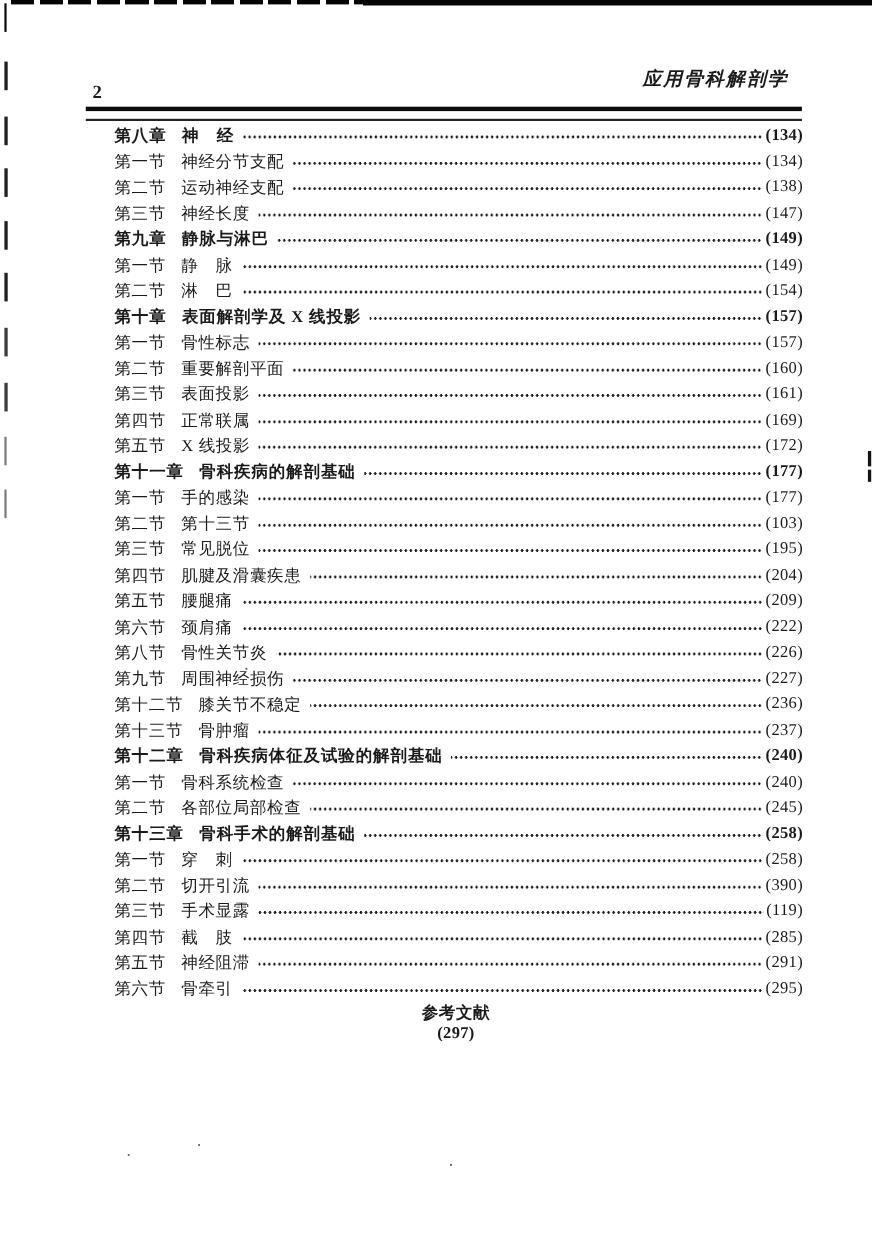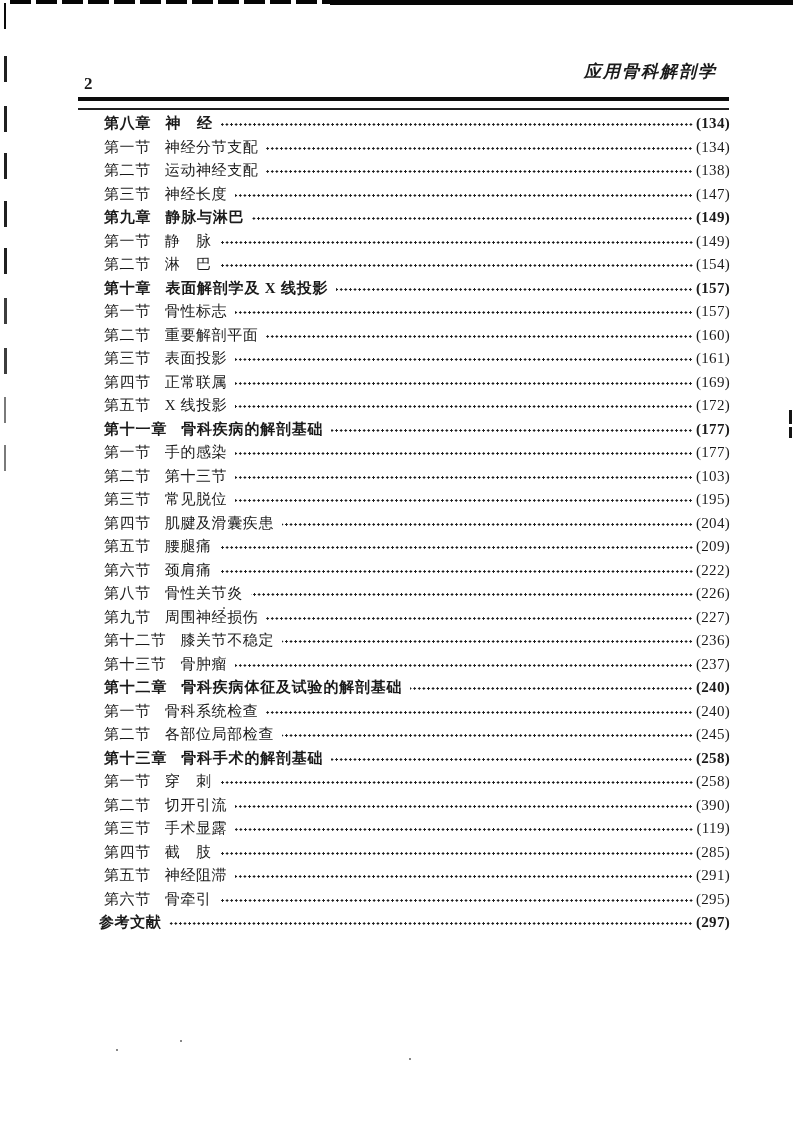--- a/index.html
+++ b/index.html
@@ -57,21 +57,21 @@
 
   
   .toc{
     position:absolute;top:112px;left:104px;right:63px;
   }
   .toc-row{
     display:flex;align-items:center;height:23.5px;
     font-size:15px;letter-spacing:.6px;white-space:nowrap;
   }
   .toc-row.chapter{font-weight:bold;letter-spacing:.8px;}
-  .toc-row.ref{font-weight:bold;margin-left:-5px;}
+  .toc-row.ref{font-weight:bold;margin-left:-5px;flex-direction:column;}
   .toc-label{flex:0 0 auto;margin-right:14px;}
   .toc-title{flex:0 0 auto;}
   .dots{
     flex:1 1 auto;align-self:center;height:11px;margin:2px 3px 0 8px;
     background-image:radial-gradient(circle,#1c1c1c 1.05px,transparent 1.35px);
     background-size:4.6px 11px;
     background-repeat:repeat-x;
     background-position:right center;
   }
   .toc-page{flex:0 0 auto;font-weight:normal;letter-spacing:.3px;}

